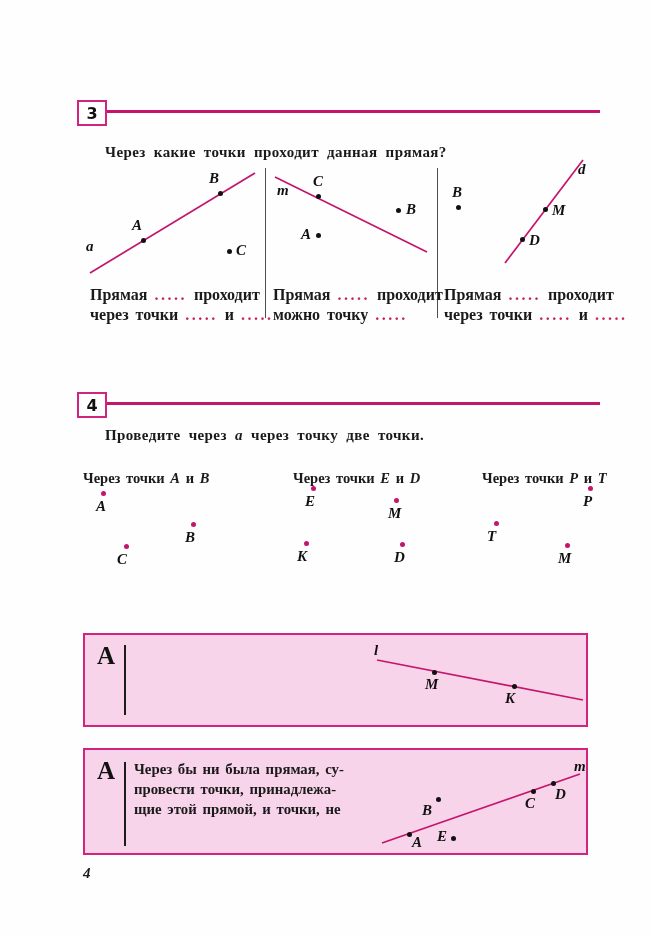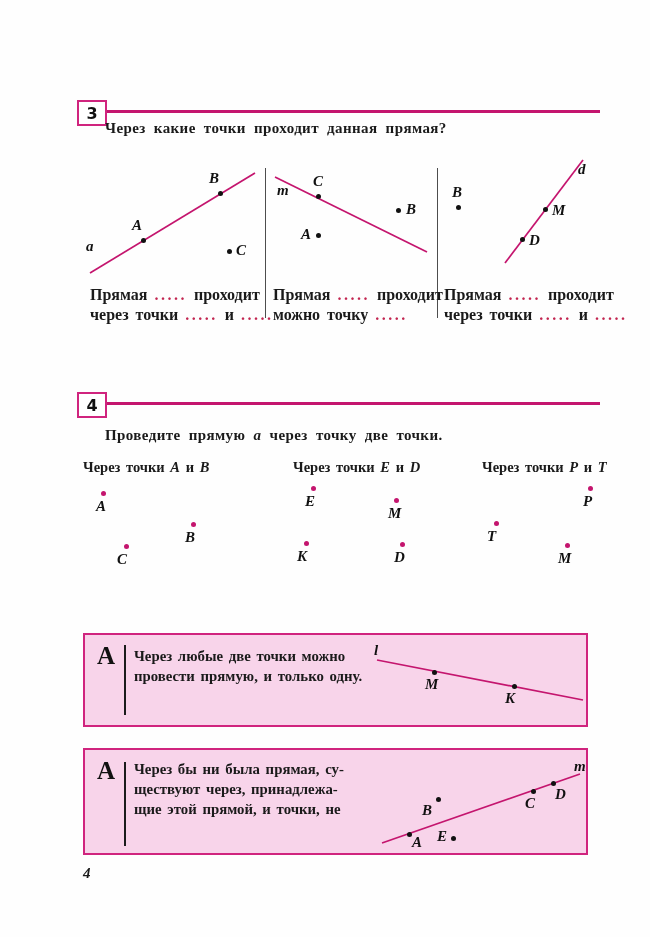--- a/index.html
+++ b/index.html
@@ -16,40 +16,40 @@
   .qtext {position:absolute; font-size:15px; font-weight:600; letter-spacing:0.4px; word-spacing:4px;}
   .diagram {position:absolute;}
   .dsvg {position:absolute; left:0; top:0;}
   .dline {stroke:#c4156e; stroke-width:1.7; fill:none;}
   .lbl {position:absolute; font-style:italic; font-weight:600; font-size:15px; color:#111; line-height:16px;}
   .pt  {position:absolute; width:5px; height:5px; border-radius:50%; background:#111;}
   .mpt {position:absolute; width:5px; height:5px; border-radius:50%; background:#c4156e;}
   .vdiv {position:absolute; width:1px; background:#4d4d4d;}
   .ans {position:absolute; font-size:16px; font-weight:600; line-height:19.5px; word-spacing:3px; white-space:nowrap;}
   .dots {color:#c22550; letter-spacing:2.5px; font-weight:700;}
-  .colhdr {position:absolute; font-size:14.5px; font-weight:600; word-spacing:2px;}
+  .colhdr {position:absolute; font-size:14.5px; font-weight:600; word-spacing:2px;margin-top:11px;}
   .iv {font-style:italic;}
   .axbox {position:absolute; width:501px; background:#f8d4ea; border:2px solid #d0247e;}
   .marker {position:absolute; font-size:25px; font-weight:700; color:#111; line-height:26px;}
   .vbar {position:absolute; width:2px; background:#1c1c1c;}
   .axtext {position:absolute; font-size:14.8px; font-weight:600; word-spacing:2px;}
   .axtext div {line-height:20px;}
   .pagenum {position:absolute; font-style:italic; font-weight:600; font-size:15px;}
 </style>
 </head>
 <body>
 
 <div class="page">
 
   <div class="numbox" style="left:77px; top:100px;">
     <span>3</span>
   </div>
   <div class="hline" style="left:107px; top:110px; width:493px;"></div>
 
-  <div class="qtext" style="left:105px; top:120px;">Через какие точки проходит данная прямая?</div>
+  <div class="qtext" style="left:105px; top:144px;">Через какие точки проходит данная прямая?</div>
 
   <div class="vdiv" style="left:265px; top:168px; height:150px;"></div>
   <div class="vdiv" style="left:437px; top:168px; height:150px;"></div>
 
   <div class="diagram" style="left:80px; top:160px; width:183px; height:120px;">
     <svg class="dsvg" width="183" height="120">
       <line class="dline" x1="10" y1="113" x2="175" y2="13"></line>
     </svg>
     <span class="lbl" style="left:6px; top:78px;">a</span>
     <div class="pt" style="left:61px;  top:78px;"></div>
@@ -98,21 +98,21 @@
     <span>Прямая</span> <span class="dots">.....</span> <span>проходит</span><br>
     <span>через точки</span> <span class="dots">.....</span> <span>и</span> <span class="dots">.....</span>
   </div>
 
   <div class="numbox" style="left:77px; top:392px;">
     <span>4</span>
   </div>
   <div class="hline" style="left:107px; top:402px; width:493px;"></div>
 
   <div class="qtext" style="left:105px; top:427px;">
-    <span>Проведите прямую</span> <span class="iv">a</span> <span>через точку две точки.</span>
+    <span>Проведите через</span> <span class="iv">a</span> <span>через точку две точки.</span>
   </div>
 
   <div class="colhdr" style="left:83px; top:459px;">
     <span>Через точки</span> <span class="iv">A</span> <span>и</span> <span class="iv">B</span>
   </div>
   <div class="colhdr" style="left:293px; top:459px;">
     <span>Через точки</span> <span class="iv">E</span> <span>и</span> <span class="iv">D</span>
   </div>
   <div class="colhdr" style="left:482px; top:459px;text-align:center;">
     <span>Через точки</span> <span class="iv">P</span> <span>и</span> <span class="iv">T</span>
@@ -137,40 +137,36 @@
   <div class="mpt" style="left:588px; top:486px;"></div>
   <span class="lbl" style="left:583px; top:493px;">P</span>
   <div class="mpt" style="left:494px; top:521px;"></div>
   <span class="lbl" style="left:487px; top:528px;">T</span>
   <div class="mpt" style="left:565px; top:543px;"></div>
   <span class="lbl" style="left:558px; top:550px;">M</span>
 
   <div class="axbox" style="left:83px; top:633px; height:90px;">
     <span class="marker" style="left:12px; top:8px;">А</span>
     <div class="vbar" style="left:39px; top:10px; height:70px;"></div>
-    <div class="axtext" style="left:49px; top:11px;">
-      <div>Через любые две точки можно</div>
-      <div>провести прямую, и только одну.</div>
-    </div>
     <svg class="dsvg" width="501" height="90">
       <line class="dline" x1="292" y1="25" x2="498" y2="65"></line>
     </svg>
     <span class="lbl" style="left:289px; top:7px;">l</span>
     <div class="pt" style="left:347px; top:35px;"></div>
     <span class="lbl" style="left:340px; top:41px;">M</span>
     <div class="pt" style="left:427px; top:49px;"></div>
     <span class="lbl" style="left:420px; top:55px;">K</span>
   </div>
 
   <div class="axbox" style="left:83px; top:748px; height:103px;">
     <span class="marker" style="left:12px; top:8px;">А</span>
     <div class="vbar" style="left:39px; top:12px; height:84px;"></div>
     <div class="axtext" style="left:49px; top:9px;">
       <div>Через бы ни была прямая, су-</div>
-      <div>ществуют через, принадлежа-</div>
+      <div>провести точки, принадлежа-</div>
       <div>щие этой прямой, и точки, не</div>
     </div>
     <svg class="dsvg" width="501" height="103">
       <line class="dline" x1="297" y1="93" x2="495" y2="24"></line>
     </svg>
     <span class="lbl" style="left:489px; top:8px;">m</span>
     <div class="pt" style="left:322px; top:82px;"></div>
     <span class="lbl" style="left:327px; top:84px;">A</span>
     <span class="lbl" style="left:352px; top:78px;">E</span>
     <div class="pt" style="left:366px; top:86px;"></div>

